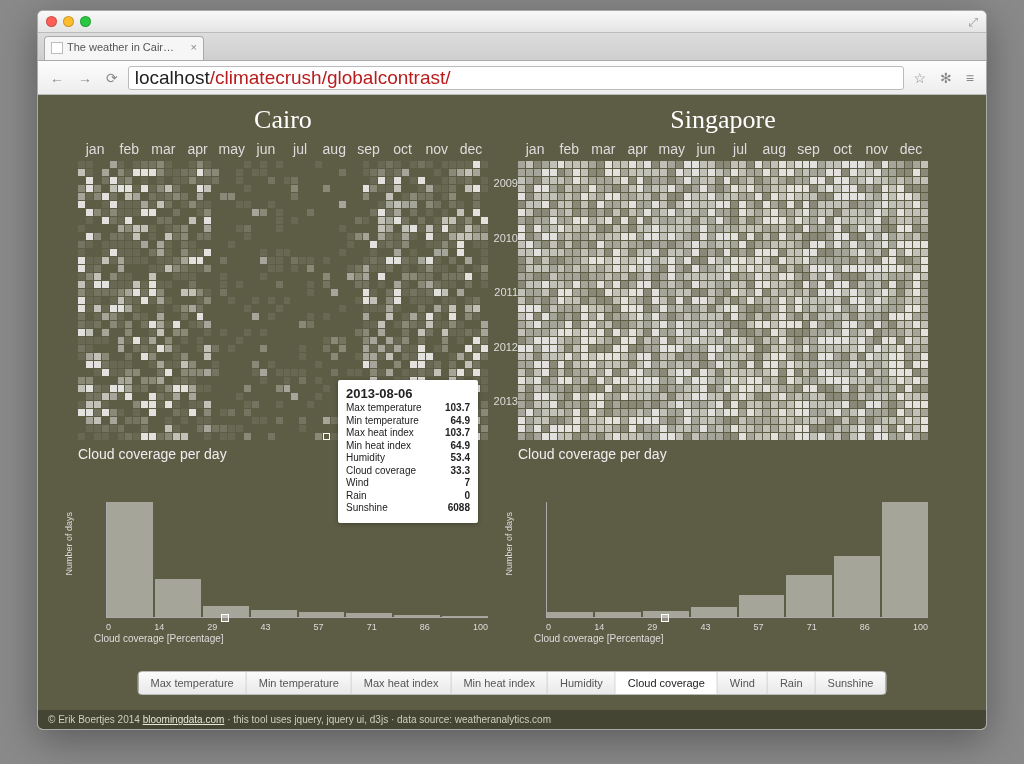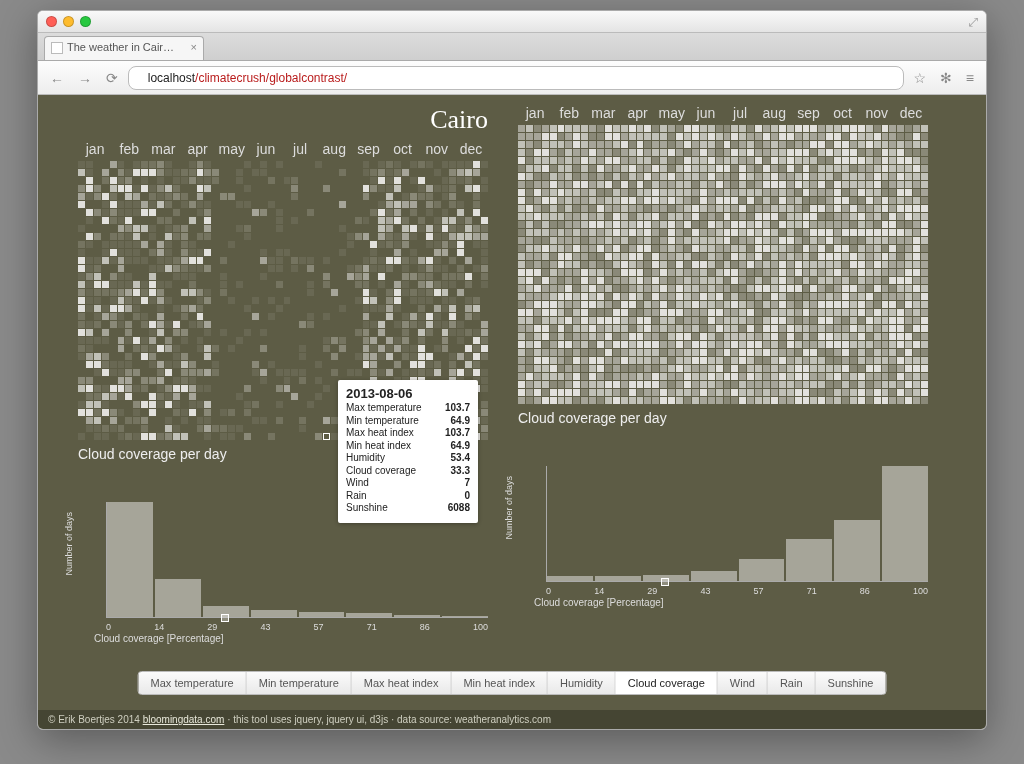--- a/index.html
+++ b/index.html
@@ -84,26 +84,26 @@
     gap: 6px;
     padding: 0 8px;
     font-size: 14px;
     color: #666;
   }
   .nav-btn { padding: 2px 4px; color: #888; cursor: pointer; }
   .omnibox {
     flex: 1;
     height: 24px;
     border: 1px solid #bbb;
-    border-radius: 8px;
+    border-radius: 3px;
     background: #fff;
     display: flex;
     align-items: center;
-    padding: 0 19px;
-    font-size: 12px;
+    padding: 0 6px;
+    font-size: 19px;
     color: #333;
   }
   .omnibox .host { color: #222; font-weight: 500; }
   .omnibox .path { color: #b91c1c; }
   .star, .ext-icon, .menu-icon { color: #888; padding: 2px 4px; cursor: pointer; }
   
   .viewport {
     flex: 1;
     background: #5d5c45;
     color: #eee;
@@ -115,21 +115,21 @@
     position: absolute;
     top: 10px;
     width: 410px;
   }
   .city-col.left { left: 40px; }
   .city-col.right { left: 480px; }
   .city-title {
     font-family: Georgia, serif;
     font-size: 26px;
     color: #fff;
-    text-align: right;
+    text-align: center;
     margin-bottom: 6px;
   }
   .months-row {
     display: grid;
     grid-template-columns: repeat(12, 1fr);
     font-size: 14px;
     color: #ddd;
     text-align: center;
     margin-bottom: 4px;
   }
@@ -2158,22 +2158,30 @@
             <span>43</span>
             <span>57</span>
             <span>71</span>
             <span>86</span>
             <span>100</span>
           </div>
         <div class="xlabel">Cloud coverage [Percentage]</div>
       </div>
     </div>
 
+    <div class="years" id="years-col">
+        <div>2009</div>
+        <div>2010</div>
+        <div>2011</div>
+        <div>2012</div>
+        <div>2013</div>
+      </div>
 
     <div class="city-col right">
+      <div class="city-title">Singapore</div>
       <div class="months-row" id="months-right">
           <span>jan</span>
           <span>feb</span>
           <span>mar</span>
           <span>apr</span>
           <span>may</span>
           <span>jun</span>
           <span>jul</span>
           <span>aug</span>
           <span>sep</span>

